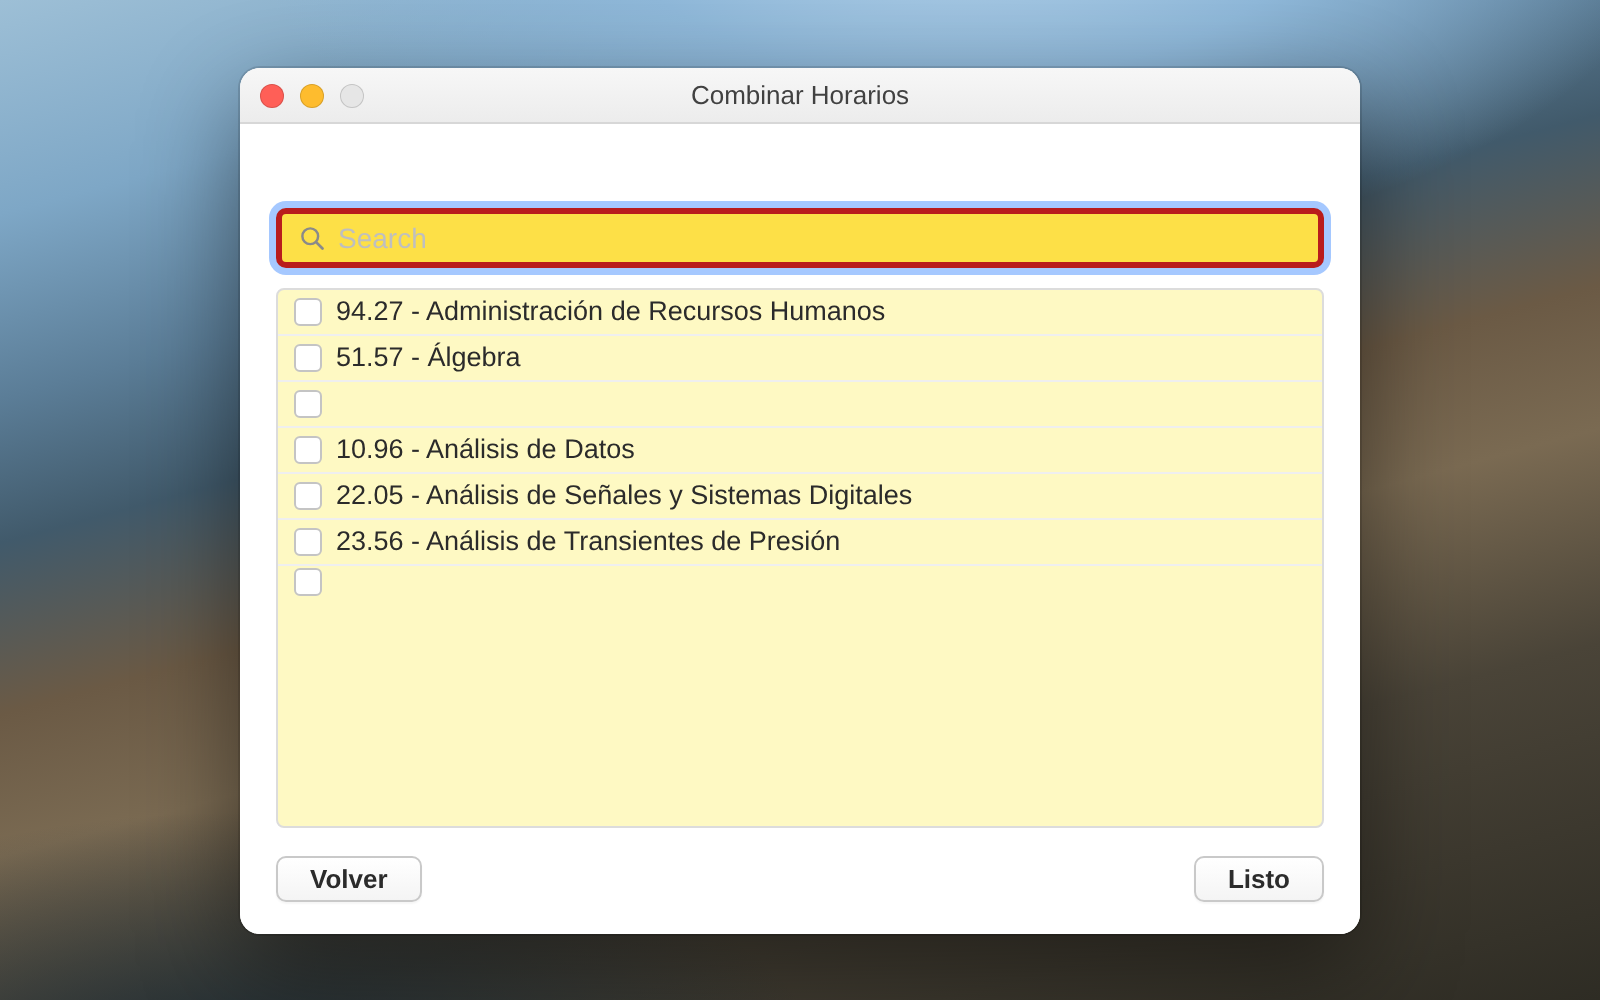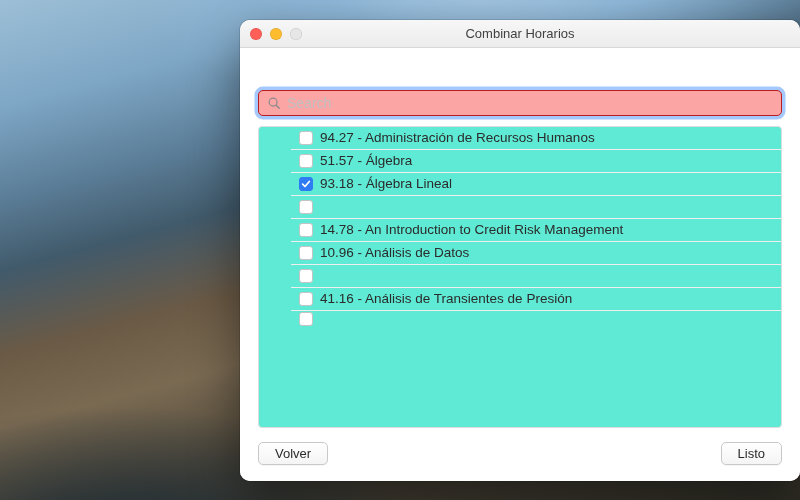--- a/index.html
+++ b/index.html
@@ -4,21 +4,21 @@
 <style>
   * { box-sizing: border-box; margin: 0; padding: 0; }
   html, body { width: 800px; height: 500px; overflow: hidden; font-family: -apple-system, "Helvetica Neue", Arial, sans-serif; }
   .desktop {
     width: 800px; height: 500px;
     background:
       radial-gradient(ellipse 600px 300px at 60% -10%, #b6d3ea 0%, #8fb8d9 30%, transparent 60%),
       radial-gradient(ellipse 500px 240px at 15% 110%, #1a2a34 0%, transparent 60%),
       linear-gradient(165deg, #9dbfd6 0%, #7ea7c6 15%, #5b7d97 28%, #415a6b 38%, #6b5a45 50%, #7a6a52 60%, #4a4438 75%, #2e2c24 100%);
     position: relative;
-    display: flex; align-items: center; justify-content: flex-end;
+    display: flex; align-items: center; justify-content: center;
   }
   .window {
     width: 560px;
     border-radius: 10px;
     background: #ffffff;
     box-shadow: 0 18px 50px rgba(0,0,0,0.45), 0 0 0 1px rgba(0,0,0,0.12);
     overflow: hidden;
   }
   .titlebar {
     height: 28px;
@@ -28,42 +28,41 @@
   }
   .traffic { display: flex; gap: 8px; position: absolute; left: 10px; top: 8px; }
   .tl { width: 12px; height: 12px; border-radius: 50%; }
   .tl.red { background: #ff5f57; box-shadow: inset 0 0 0 0.5px rgba(0,0,0,0.15); }
   .tl.yellow { background: #febc2e; box-shadow: inset 0 0 0 0.5px rgba(0,0,0,0.15); }
   .tl.green { background: #e6e6e6; box-shadow: inset 0 0 0 0.5px rgba(0,0,0,0.15); }
   .title { width: 100%; text-align: center; font-size: 13px; color: #414141; }
   .content { padding: 14px 18px 16px; background: #fff; }
   .search-wrap {
     display: flex; align-items: center;
-    border: 1px solid #b91c1c;
+    border: 3px solid #b91c1c;
     border-radius: 5px;
     padding: 4px 8px;
     box-shadow: 0 0 0 3.5px rgba(91,154,255,0.55);
-    background: #fca5a5;
+    background: #fde047;
     margin-top: 28px;
   }
   .search-icon-svg { width: 14px; height: 14px; flex: 0 0 auto; margin-right: 6px; }
   .search-input {
     border: none; outline: none; flex: 1; font-size: 14px; color: #333;
     background: transparent;
   }
   .search-input::placeholder { color: #bfbfbf; }
   .list {
     margin-top: 10px;
     border: 1px solid #dcdcdc;
     border-radius: 4px;
-    height: 302px;
+    height: 270px;
     overflow: hidden;
     position: relative;
-    background: #5eead4;
-    padding-left: 32px;
+    background: #fef9c3;
   }
   .row {
     display: flex; align-items: center;
     height: 23px;
     padding: 0 8px;
     font-size: 13.5px;
     color: #2b2b2b;
     border-bottom: 1px solid #efefef;
     gap: 7px;
     white-space: nowrap;
@@ -83,20 +82,21 @@
     display: flex; justify-content: space-between; margin-top: 14px;
   }
   .btn {
     font-size: 13px; color: #2b2b2b;
     background: linear-gradient(#ffffff, #f4f4f4);
     border: 1px solid #c9c9c9;
     border-radius: 5px;
     padding: 3px 16px;
     box-shadow: 0 1px 1px rgba(0,0,0,0.04);
     cursor: default;
+    font-weight: bold;
   }
 </style>
 </head>
 <body>
 
 <div class="desktop">
   <div class="window">
 
     <div class="titlebar">
       <div class="traffic">
@@ -120,44 +120,33 @@
       <div class="list" id="course-list">
           <div class="row">
             <div class="cb"></div>
             <span class="lbl">94.27 - Administración de Recursos Humanos</span>
           </div>
           <div class="row">
             <div class="cb"></div>
             <span class="lbl">51.57 - Álgebra</span>
           </div>
           <div class="row">
-            <div class="cb checked">
-              <svg viewBox="0 0 12 12">
-                <path d="M2 6.2 L4.8 9 L10 3" fill="none" stroke="#fff" stroke-width="2" stroke-linecap="round" stroke-linejoin="round"></path>
-              </svg>
-            </div>
-            <span class="lbl">93.18 - Álgebra Lineal</span>
-          </div>
-          <div class="row">
             <div class="cb"></div>
-          </div>
-          <div class="row">
-            <div class="cb"></div>
-            <span class="lbl">14.78 - An Introduction to Credit Risk Management</span>
           </div>
           <div class="row">
             <div class="cb"></div>
             <span class="lbl">10.96 - Análisis de Datos</span>
           </div>
           <div class="row">
             <div class="cb"></div>
+            <span class="lbl">22.05 - Análisis de Señales y Sistemas Digitales</span>
           </div>
           <div class="row">
             <div class="cb"></div>
-            <span class="lbl">41.16 - Análisis de Transientes de Presión</span>
+            <span class="lbl">23.56 - Análisis de Transientes de Presión</span>
           </div>
           <div class="row partial">
             <div class="cb"></div>
           </div>
         </div>
 
       <div class="footer">
         <button class="btn">Volver</button>
         <button class="btn">Listo</button>
       </div>

